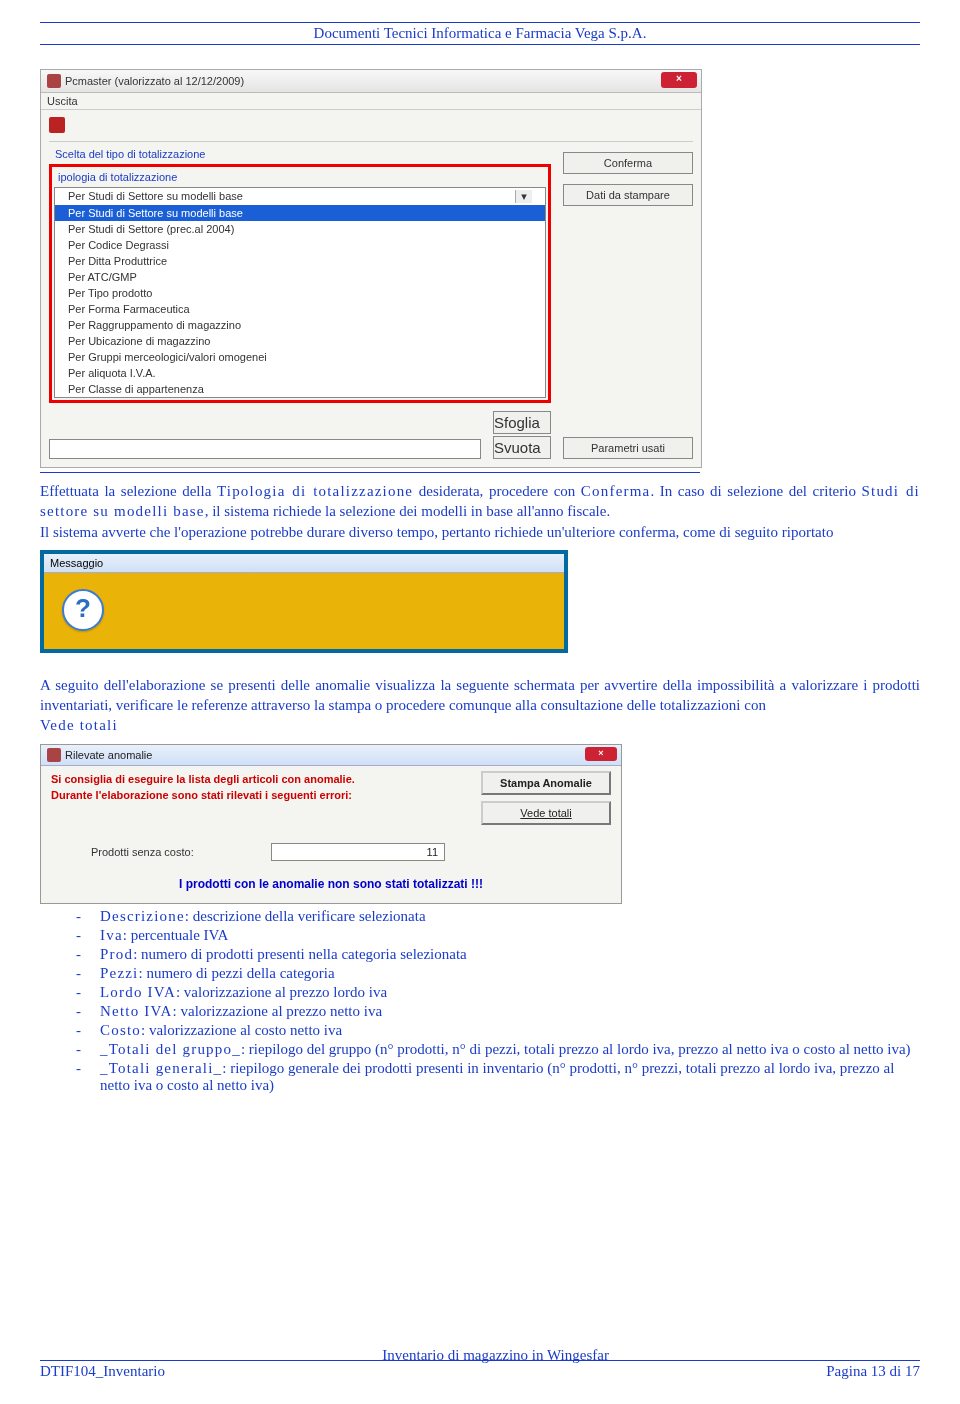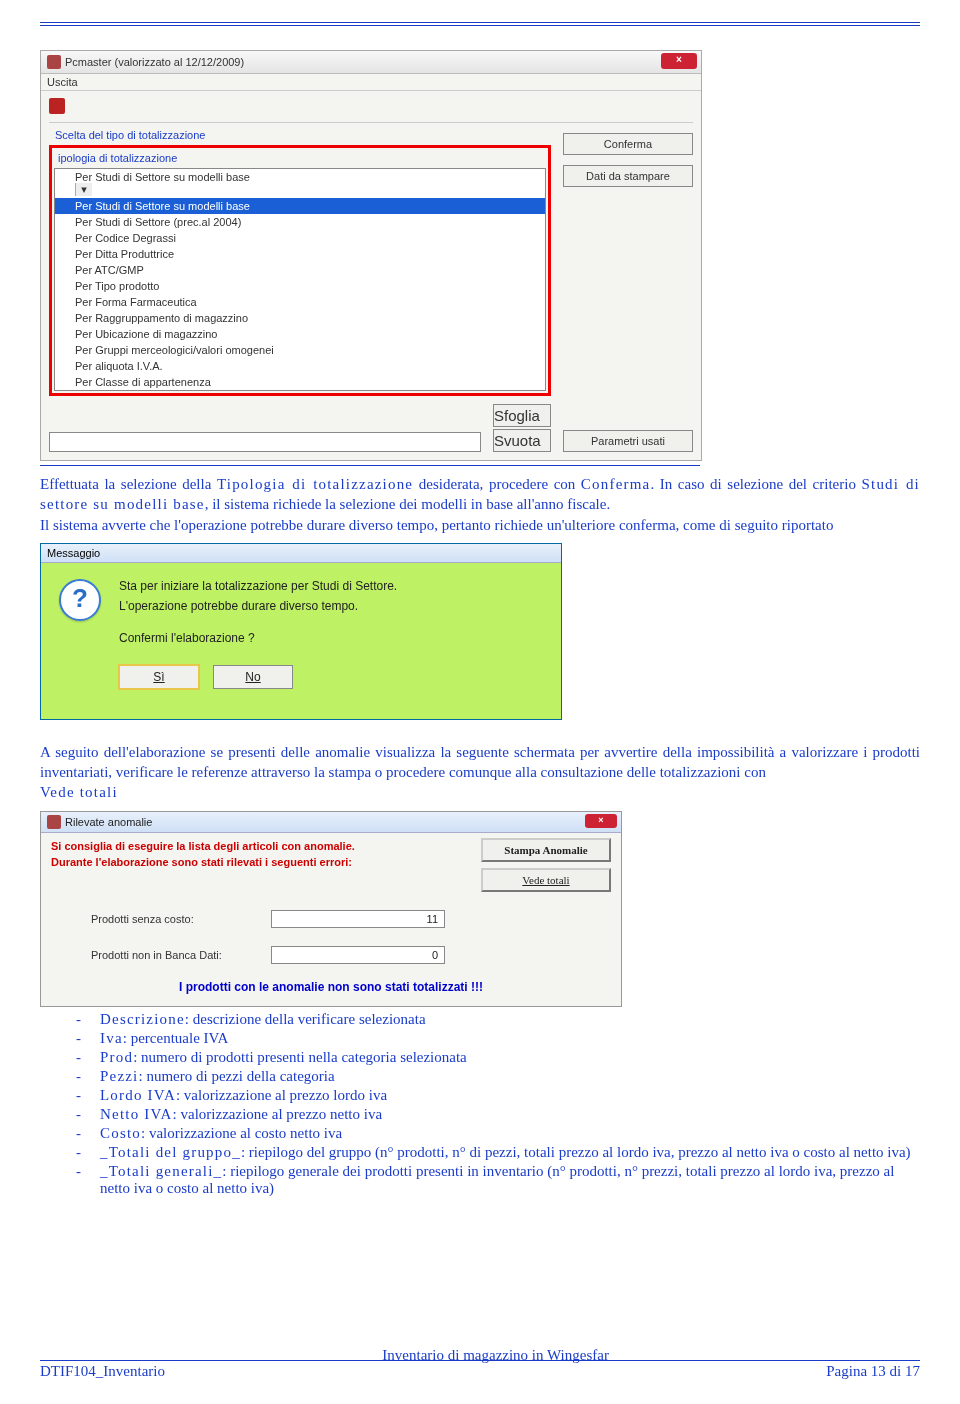--- a/index.html
+++ b/index.html
@@ -22,67 +22,68 @@
 .toolbar { padding:3px 0 6px 0; border-bottom:1px solid #ccc; margin-bottom:6px; }
 .toolbar .icon-sq2 { width:16px; height:16px; background:#b22; display:inline-block; border-radius:2px; }
 .main-row { display:flex; gap:12px; }
 .group-label { color:#1a3cc8; font-size:11px; padding:0 0 4px 6px; }
 .left-col { flex:1; }
 .right-col { width:130px; display:flex; flex-direction:column; gap:10px; padding-top:4px; }
 .btn { border:1px solid #888; background:#f0f0ed; padding:4px 2px; text-align:center; font-size:11px; }
 .redbox { border:3px solid #e00; padding:2px; }
 .ipo-label { color:#1a3cc8; padding:2px 4px 4px 4px; }
 .select-box { border:1px solid #888; background:#fff; }
-.select-box .opt { padding:2px 20px; white-space:nowrap;flex-direction:column; }
+.select-box .opt { padding:2px 13px; white-space:nowrap; }
 .select-box .opt.sel { background:#1a5fd6; color:#fff; }
 .dropdown-arrow { float:right; width:16px; background:#eee; border-left:1px solid #aaa; text-align:center; }
 .opt-first { display:flex; }
 .opt-first span:first-child { flex:1; }
 .bottom-row { display:flex; gap:12px; margin-top:8px; align-items:flex-end; }
 .file-input { border:1px solid #888; background:#fff; height:18px; flex:1; }
 .small-btn { border:1px solid #888; background:#f0f0ed; width:56px; text-align:left; font-size:15px; padding:2px 0; }
 
 
-.msg { width:520px; border:1px solid #0369a1; background:#bef264; font-family:Tahoma,Arial,sans-serif; font-size:12px; color:#222; }
+.msg { width:520px; border:4px solid #0369a1; background:#eab308; font-family:Tahoma,Arial,sans-serif; font-size:12px; color:#222; }
 .msg-title { background:linear-gradient(#e8f0fb,#cfe0f6); padding:3px 6px; font-size:11px; border-bottom:1px solid #aac; color:#000; }
 .msg-body { padding:16px 18px 18px 18px; display:flex; gap:18px; }
 .qmark { width:38px; height:38px; border-radius:50%; background:#fff; border:2px solid #3a7cd6; color:#2a6cc6; font-weight:bold; font-size:26px; text-align:center; line-height:34px; flex-shrink:0; box-shadow:0 1px 2px rgba(0,0,0,.2); }
 .msg-text div { margin-bottom:6px; }
 .msg-btns { margin-top:20px; display:flex; gap:14px; }
 .msg-btn { width:78px; border:1px solid #888; background:#f0f0ed; padding:4px 0; text-align:center; }
 .msg-btn.focus { outline:2px solid #e8c64a; outline-offset:-1px; }
 .und { text-decoration:underline; }
 
 
 .anom { width:580px; border:1px solid #999; background:#f4f4f0; font-family:Tahoma,Arial,sans-serif; font-size:11px; color:#222; }
 .anom-title { background:linear-gradient(#e8f0fb,#cfe0f6); padding:3px 6px; font-size:11px; border-bottom:1px solid #aac; display:flex; align-items:center; gap:4px; position:relative; }
 .anom-title .icon-sq { width:14px; height:14px; background:#a44; border-radius:2px; }
 .anom-title .close { position:absolute; right:4px; top:2px; width:32px; height:14px; background:#c23; border-radius:3px; color:#fff; text-align:center; font-weight:bold; line-height:12px; font-size:9px; }
 .anom-body { padding:5px 10px 12px 10px; }
 .anom-top { display:flex; gap:10px; }
 .anom-msgs { flex:1; color:#c00; font-weight:bold; line-height:1.5; }
-.anom-btns { width:130px; display:flex; flex-direction:column; gap:6px;font-family:Liberation Serif, serif; }
+.anom-btns { width:130px; display:flex; flex-direction:column; gap:6px; }
 .anom-btn { border:2px outset #ccc; background:#f0f0ed; padding:4px 2px; text-align:center; font-size:11px; }
 .anom-row { display:flex; align-items:center; margin-top:18px;margin-left:40px; }
 .anom-row .lbl { width:180px; color:#333; }
 .anom-row .val { width:160px; border:1px solid #888; background:#fff; padding:2px 6px; text-align:right; }
 .anom-warn { color:#00c; font-weight:bold; text-align:center; margin-top:16px; font-size:12px; }
 
 
 .doc-list { color:#1a3cc8; font-size:15px; margin:4px 0 0 36px; }
 .doc-list .li { display:flex; margin:2px 0; }
 .doc-list .dash { width:24px; flex-shrink:0; }
 .doc-list .term { letter-spacing:1.2px; }
 </style>
 </head>
 <body>
 
 <div class="page">
   <div>
     <hr class="hr-blue">
+    <div class="header-text">Documenti Tecnici Informatica e Farmacia Vega S.p.A.</div>
     <hr class="hr-blue">
   </div>
 
   <div class="win" style="width:660px; margin-top:24px;">
     <div class="win-title">
       <span class="icon-sq"></span>
       <span>Pcmaster (valorizzato al 12/12/2009)</span>
       <span class="close">×</span>
     </div>
     <div style="padding:2px 6px; border-bottom:1px solid #ccc;">Uscita</div>
@@ -133,29 +134,20 @@
 
   <div class="para">
     <span>Effettuata la selezione della </span><span class="spaced">Tipologia di totalizzazione</span><span> desiderata, procedere con </span><span class="spaced">Conferma</span><span>. In caso di selezione del criterio </span><span class="spaced">Studi di settore su modelli base</span><span>, il sistema richiede la selezione dei modelli in base all'anno fiscale.</span><br>
     <span>Il sistema avverte che l'operazione potrebbe durare diverso tempo, pertanto richiede un'ulteriore conferma, come di seguito riportato</span>
   </div>
 
   <div class="msg">
     <div class="msg-title">Messaggio</div>
     <div class="msg-body">
       <div class="qmark">?</div>
-      <div class="msg-text">
-        <div>Sta per iniziare la totalizzazione per Studi di Settore.</div>
-        <div>L'operazione potrebbe durare diverso tempo.</div>
-        <div style="margin-top:18px;">Confermi l'elaborazione ?</div>
-        <div class="msg-btns">
-          <div class="msg-btn focus"><span class="und">Sì</span></div>
-          <div class="msg-btn"><span class="und">No</span></div>
-        </div>
-      </div>
     </div>
   </div>
 
   <div class="para" style="margin-top:22px;">
     <span>A seguito dell'elaborazione se presenti delle anomalie visualizza la seguente schermata per avvertire della impossibilità a valorizzare i prodotti inventariati, verificare le referenze attraverso la stampa o procedere comunque alla consultazione delle totalizzazioni con </span><br><span class="spaced">Vede totali</span>
   </div>
 
   <div class="anom">
     <div class="anom-title">
       <span class="icon-sq"></span>
@@ -169,24 +161,20 @@
           <div>Durante l'elaborazione sono stati rilevati i seguenti errori:</div>
         </div>
         <div class="anom-btns">
           <div class="anom-btn" style="font-weight:bold;"><span>Stampa Anomalie</span></div>
           <div class="anom-btn"><span class="und">Vede totali</span></div>
         </div>
       </div>
       <div class="anom-row">
           <div class="lbl">Prodotti senza costo:</div>
           <div class="val">11</div>
-        </div>
-      <div class="anom-row">
-          <div class="lbl">Prodotti non in Banca Dati:</div>
-          <div class="val">0</div>
         </div>
       <div class="anom-warn">I prodotti con le anomalie non sono stati totalizzati !!!</div>
     </div>
   </div>
 
   <div class="doc-list">
     <div class="li">
         <span class="dash">-</span>
         <span><span class="term">Descrizione</span><span>: descrizione della verificare selezionata</span></span>
       </div>

